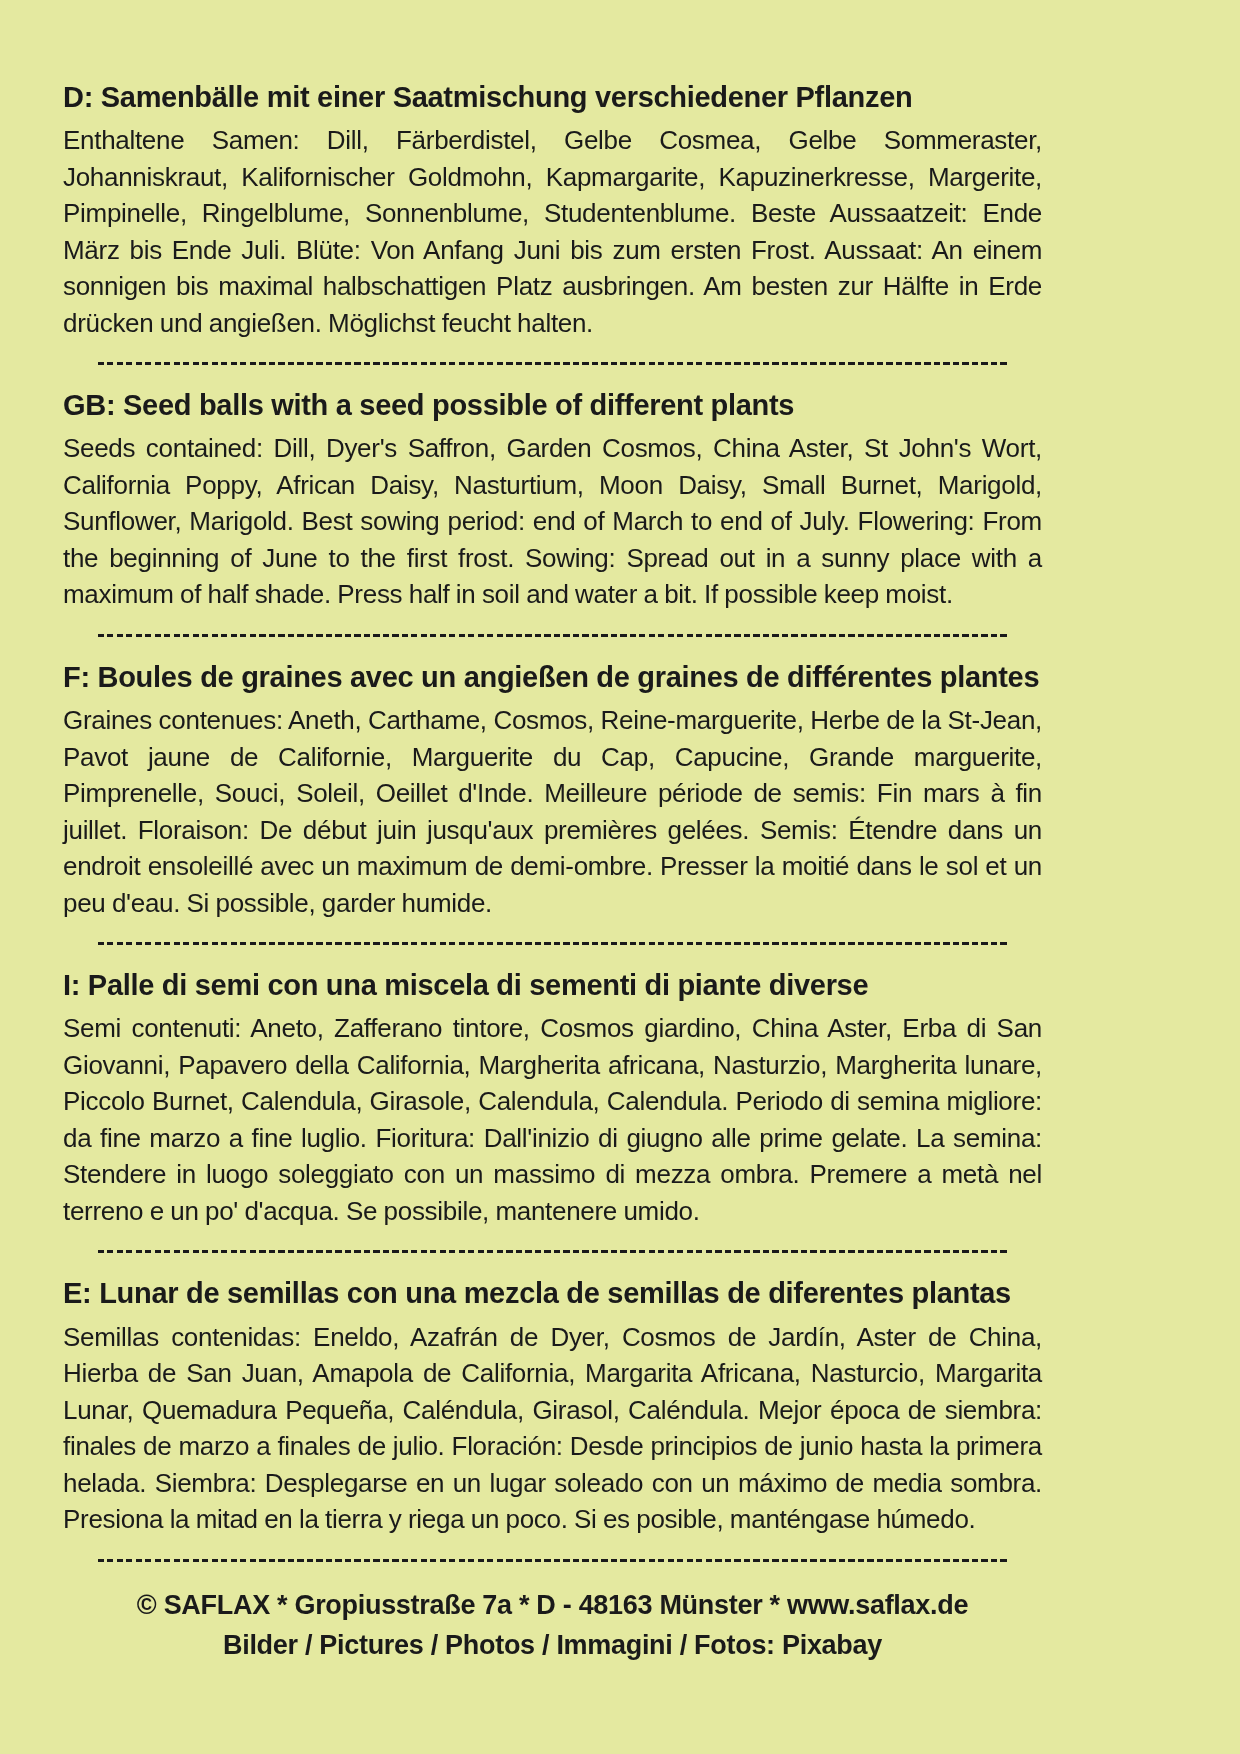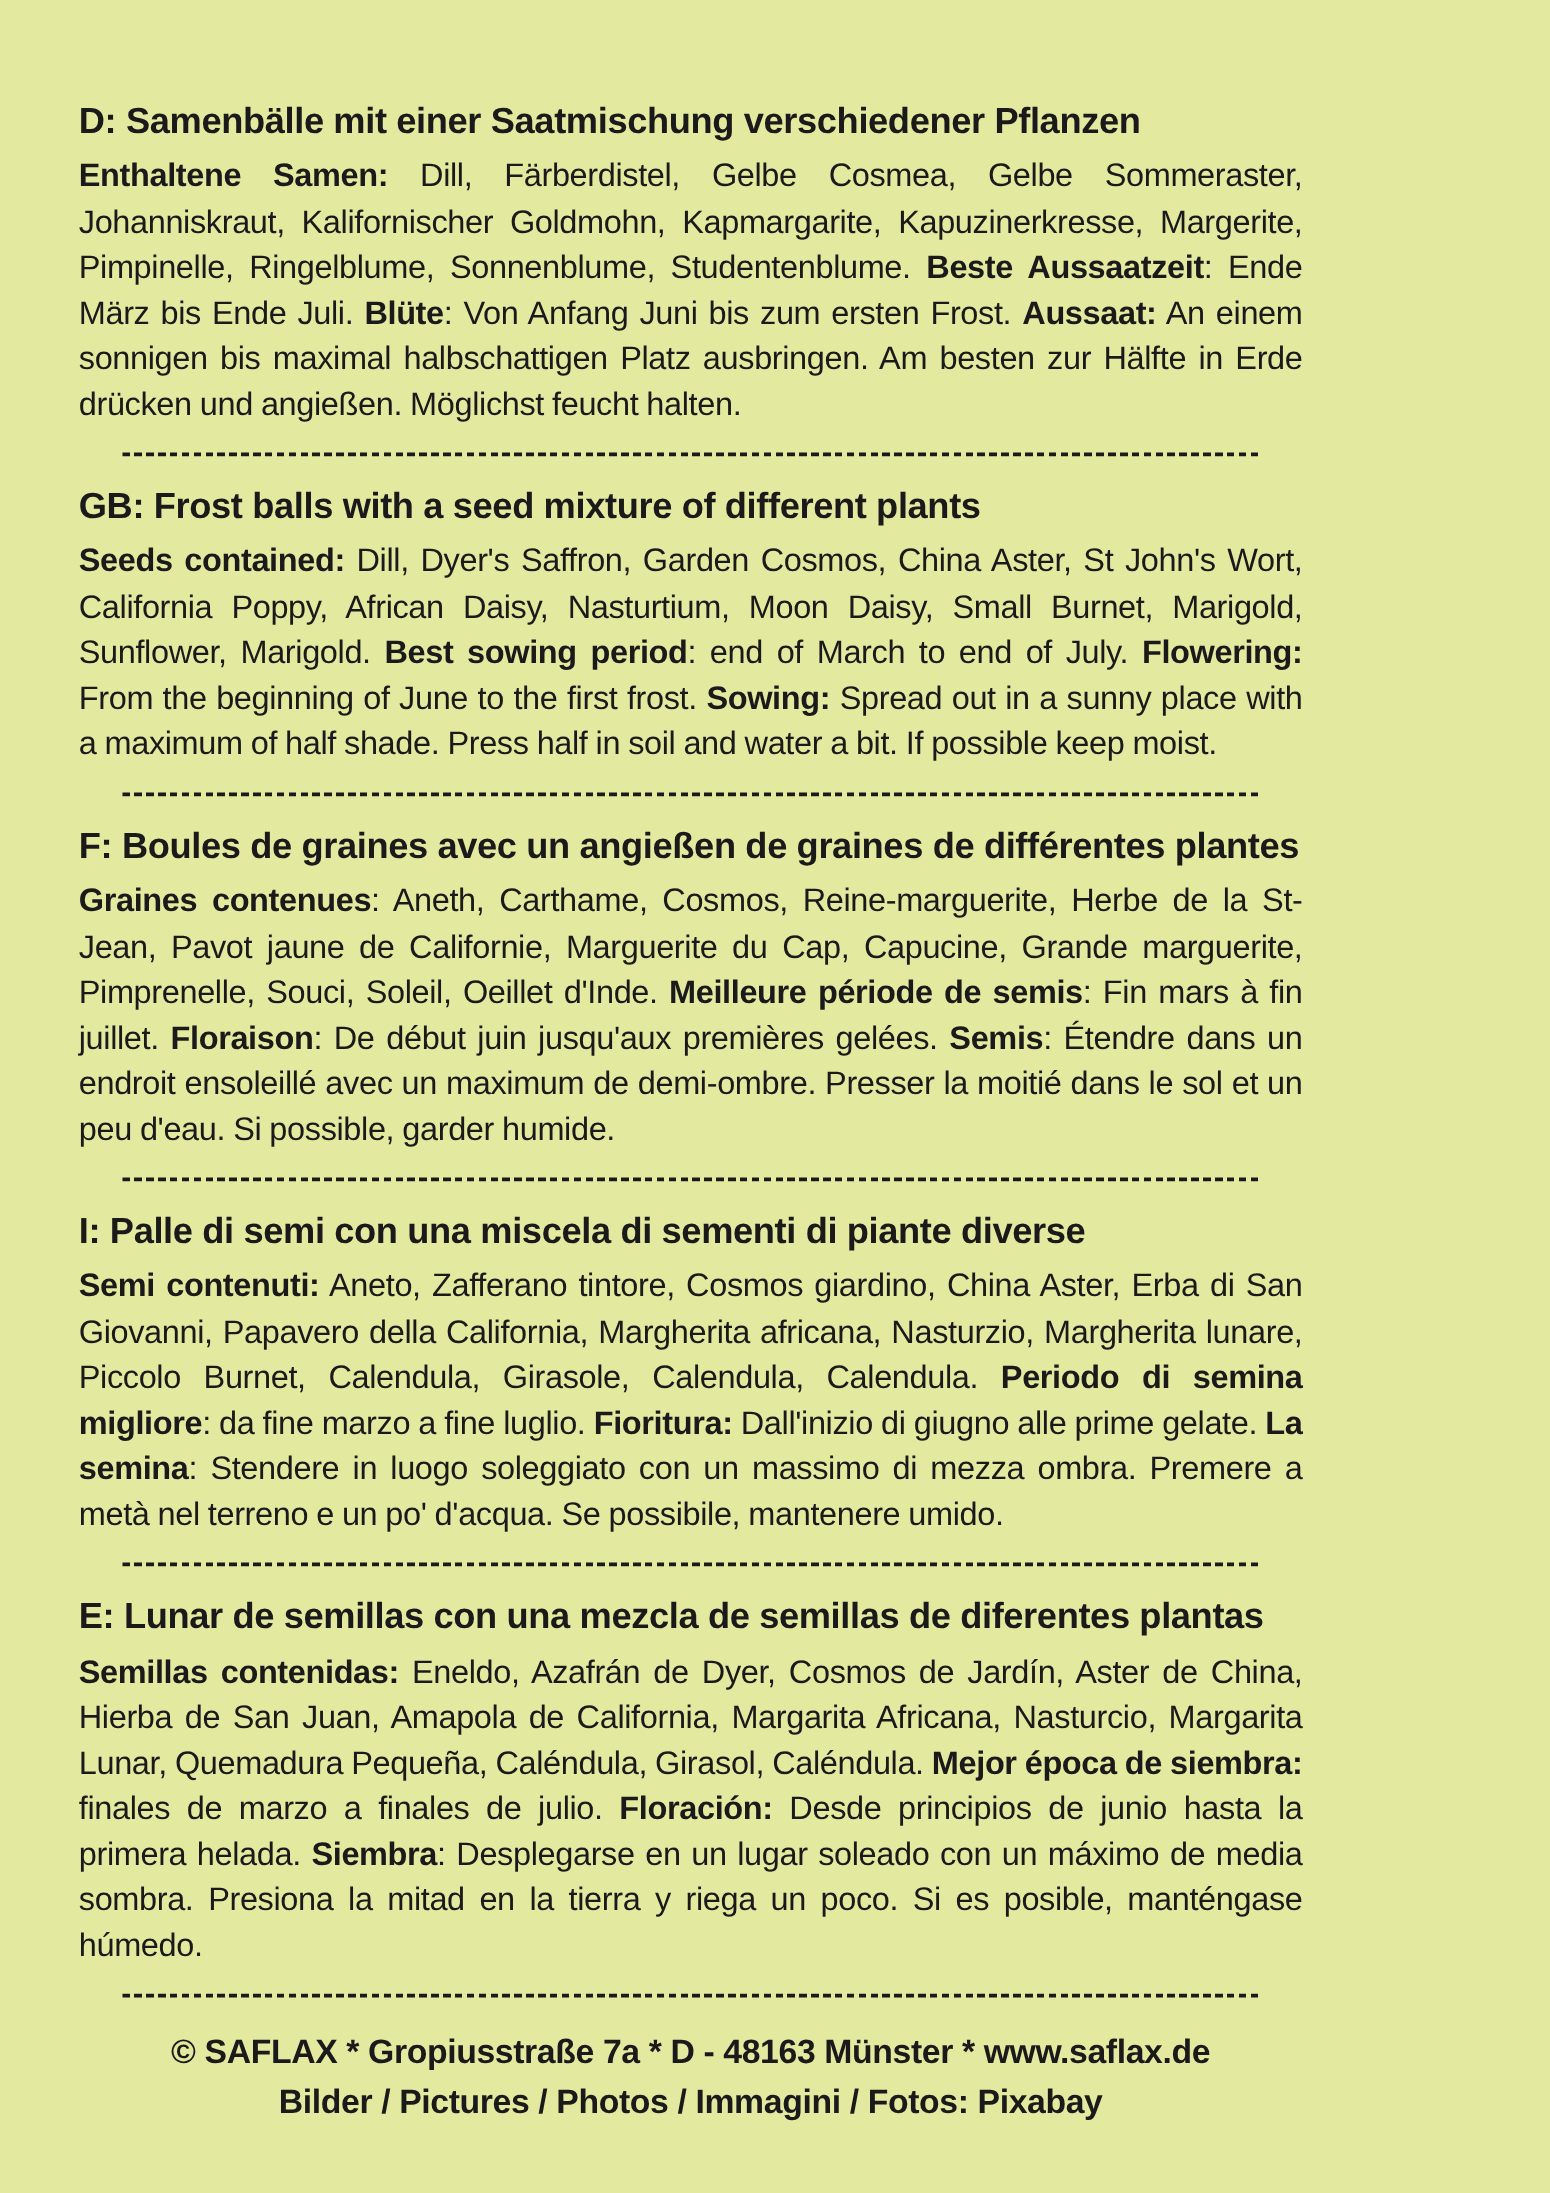--- a/index.html
+++ b/index.html
@@ -29,21 +29,21 @@
     letter-spacing: -0.3px;
   }
   .body {
     font-size: 26px;
     line-height: 36.5px;
     text-align: justify;
     margin: 0;
     letter-spacing: -0.3px;
     word-spacing: -0.5px;
   }
-  .body strong { font-weight: bold; margin-top: 22px; }
+  .body strong { font-weight: normal; margin-top: 22px; }
   .sep {
     height: 3px;
     width: 910px;
     margin: 21px auto 23px auto;
     background: repeating-linear-gradient(to right, #1a1a1a 0 6px, transparent 6px 9.5px);
   }
   .footer {
     text-align: center;
     margin-top: 17px;
   }
@@ -60,21 +60,21 @@
 
 <div class="page">
 
   <section>
     <h2 class="heading">D: Samenbälle mit einer Saatmischung verschiedener Pflanzen</h2>
     <p class="body"><strong>Enthaltene Samen:</strong><span> Dill, Färberdistel, Gelbe Cosmea, Gelbe Sommeraster, Johanniskraut, Kalifornischer Goldmohn, Kapmargarite, Kapuzinerkresse, Margerite, Pimpinelle, Ringelblume, Sonnenblume, Studentenblume. </span><strong>Beste Aussaatzeit</strong><span>: Ende März bis Ende Juli. </span><strong>Blüte</strong><span>: Von Anfang Juni bis zum ersten Frost. </span><strong>Aussaat:</strong><span> An einem sonnigen bis maximal halbschattigen Platz ausbringen. Am besten zur Hälfte in Erde drücken und angießen. Möglichst feucht halten.</span></p>
   </section>
   <div class="sep"></div>
 
   <section>
-    <h2 class="heading">GB: Frost balls with a seed mixture of different plants</h2>
+    <h2 class="heading">GB: Seed balls with a seed possible of different plants</h2>
     <p class="body"><strong>Seeds contained:</strong><span> Dill, Dyer's Saffron, Garden Cosmos, China Aster, St John's Wort, California Poppy, African Daisy, Nasturtium, Moon Daisy, Small Burnet, Marigold, Sunflower, Marigold. </span><strong>Best sowing period</strong><span>: end of March to end of July. </span><strong>Flowering:</strong><span> From the beginning of June to the first frost. </span><strong>Sowing:</strong><span> Spread out in a sunny place with a maximum of half shade. Press half in soil and water a bit. If possible keep moist.</span></p>
   </section>
   <div class="sep"></div>
 
   <section>
     <h2 class="heading">F: Boules de graines avec un angießen de graines de différentes plantes</h2>
     <p class="body"><strong>Graines contenues</strong><span>: Aneth, Carthame, Cosmos, Reine-marguerite, Herbe de la St-Jean, Pavot jaune de Californie, Marguerite du Cap, Capucine, Grande marguerite, Pimprenelle, Souci, Soleil, Oeillet d'Inde. </span><strong>Meilleure période de semis</strong><span>: Fin mars à fin juillet. </span><strong>Floraison</strong><span>: De début juin jusqu'aux premières gelées. </span><strong>Semis</strong><span>: Étendre dans un endroit ensoleillé avec un maximum de demi-ombre.  Presser la moitié dans le sol et un peu d'eau. Si possible, garder humide.</span></p>
   </section>
   <div class="sep"></div>
 

